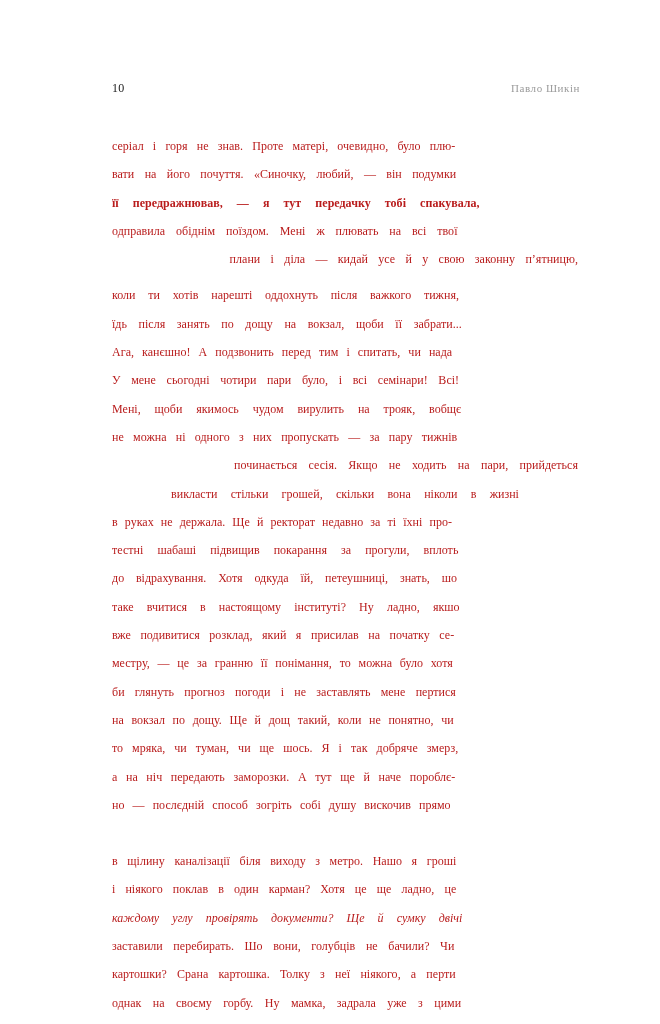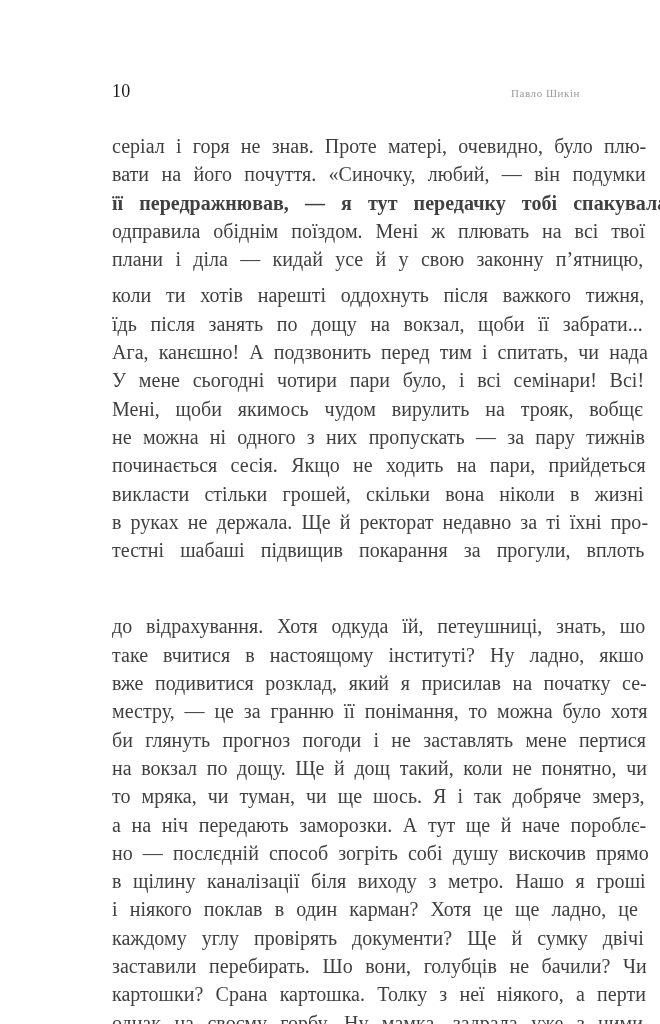--- a/index.html
+++ b/index.html
@@ -32,21 +32,21 @@
     right: 80px;
     top: 82px;
     height: 26px;
     display: flex;
     align-items: baseline;
     justify-content: space-between;
   }
 
   .folio {
     font-family: "Liberation Serif", "DejaVu Serif", serif;
-    font-size: 18px;
+    font-size: 12px;
     line-height: 1;
     color: #1a1a1a;
     letter-spacing: 0.3px;
     font-variant-numeric: oldstyle-nums;
     font-feature-settings: "onum" 1;
   }
 
   .running-title {
     font-family: "Liberation Serif", "DejaVu Serif", serif;
     font-size: 11px;
@@ -57,64 +57,64 @@
 
   
   .textblock {
     position: absolute;
     left: 112px;
     top: 132px;
     width: 466px;
   }
 
   .body-line {
-    font-size: 20px;
+    font-size: 12px;
     line-height: 28.3px;
-    color: #404040;
+    color: #b91c1c;
     white-space: pre;
     letter-spacing: 0.02px;
     word-spacing: 0.2px;
   }
 </style>
 </head>
 <body>
 
 <div class="page">
 
   <div class="running-head">
     <span class="folio">10</span>
     <span class="running-title">Павло Шикін</span>
   </div>
 
   <div class="textblock">
       <div class="body-line" style="word-spacing: 6.168px;">серіал і горя не знав. Проте матері, очевидно, було плю-</div>
       <div class="body-line" style="word-spacing: 7.367px;">вати на його почуття. «Синочку, любий, — він подумки</div>
       <div class="body-line" style="word-spacing: 11.096px; font-weight: bold;">її передражнював, — я тут передачку тобі спакувала,</div>
       <div class="body-line" style="word-spacing: 7.9px;">одправила обіднім поїздом. Мені ж плювать на всі твої</div>
-      <div class="body-line" style="word-spacing: 7.295px;">плани і діла — кидай усе й у свою законну п’ятницю,</div>
+      <div class="body-line" style="word-spacing: 7.295px; text-align: right;">плани і діла — кидай усе й у свою законну п’ятницю,</div>
       <div class="body-line" style="word-spacing: 9.725px; margin-top: 8px;">коли ти хотів нарешті оддохнуть після важкого тижня,</div>
       <div class="body-line" style="word-spacing: 8.578px;">їдь після занять по дощу на вокзал, щоби її забрати...</div>
       <div class="body-line" style="word-spacing: 5.061px;">Ага, канєшно! А подзвонить перед тим і спитать, чи нада</div>
       <div class="body-line" style="word-spacing: 7.616px;">У мене сьогодні чотири пари було, і всі семінари! Всі!</div>
       <div class="body-line" style="word-spacing: 10.826px;">Мені, щоби якимось чудом вирулить на трояк, вобщє</div>
       <div class="body-line" style="word-spacing: 6.236px;">не можна ні одного з них пропускать — за пару тижнів</div>
       <div class="body-line" style="word-spacing: 8.308px; text-align: right;">починається сесія. Якщо не ходить на пари, прийдеться</div>
-      <div class="body-line" style="word-spacing: 10.221px;">викласти стільки грошей, скільки вона ніколи в жизні</div>
+      <div class="body-line" style="word-spacing: 10.221px; text-align: center;">викласти стільки грошей, скільки вона ніколи в жизні</div>
       <div class="body-line" style="word-spacing: 4.061px;">в руках не держала. Ще й ректорат недавно за ті їхні про-</div>
       <div class="body-line" style="word-spacing: 11.049px;">тестні шабаші підвищив покарання за прогули, вплоть</div>
-      <div class="body-line" style="word-spacing: 8.772px; margin-top: 48px;">до відрахування. Хотя одкуда їй, петеушниці, знать, шо</div>
+      <div class="body-line" style="word-spacing: 8.772px;">до відрахування. Хотя одкуда їй, петеушниці, знать, шо</div>
       <div class="body-line" style="word-spacing: 10.033px;">таке вчитися в настоящому інституті? Ну ладно, якшо</div>
       <div class="body-line" style="word-spacing: 6.531px;">вже подивитися розклад, який я присилав на початку се-</div>
       <div class="body-line" style="word-spacing: 4.775px;">местру, — це за гранню її понімання, то можна було хотя</div>
       <div class="body-line" style="word-spacing: 7.24px;">би глянуть прогноз погоди і не заставлять мене пертися</div>
       <div class="body-line" style="word-spacing: 4.599px;">на вокзал по дощу. Ще й дощ такий, коли не понятно, чи</div>
       <div class="body-line" style="word-spacing: 5.966px;">то мряка, чи туман, чи ще шось. Я і так добряче змерз,</div>
       <div class="body-line" style="word-spacing: 5.583px;">а на ніч передають заморозки. А тут ще й наче пороблє-</div>
       <div class="body-line" style="word-spacing: 5.057px;">но — послєдній способ зогріть собі душу вискочив прямо</div>
-      <div class="body-line" style="word-spacing: 6.578px;">в щілину каналізації біля виходу з метро. Нашо я гроші</div>
+      <div class="body-line" style="word-spacing: 6.578px; margin-top: 28px;">в щілину каналізації біля виходу з метро. Нашо я гроші</div>
       <div class="body-line" style="word-spacing: 7.059px;">і ніякого поклав в один карман? Хотя це ще ладно, це</div>
-      <div class="body-line" style="word-spacing: 10.051px;">каждому углу провірять документи? Ще й сумку двічі</div>
+      <div class="body-line" style="word-spacing: 10.051px; font-style: italic;">каждому углу провірять документи? Ще й сумку двічі</div>
       <div class="body-line" style="word-spacing: 7.558px;">заставили перебирать. Шо вони, голубців не бачили? Чи</div>
       <div class="body-line" style="word-spacing: 7.16px;">картошки? Срана картошка. Толку з неї ніякого, а перти</div>
       <div class="body-line" style="word-spacing: 8.378px;">однак на своєму горбу. Ну мамка, задрала уже з цими</div>
     </div>
 
 </div>
 
 </body></html>

